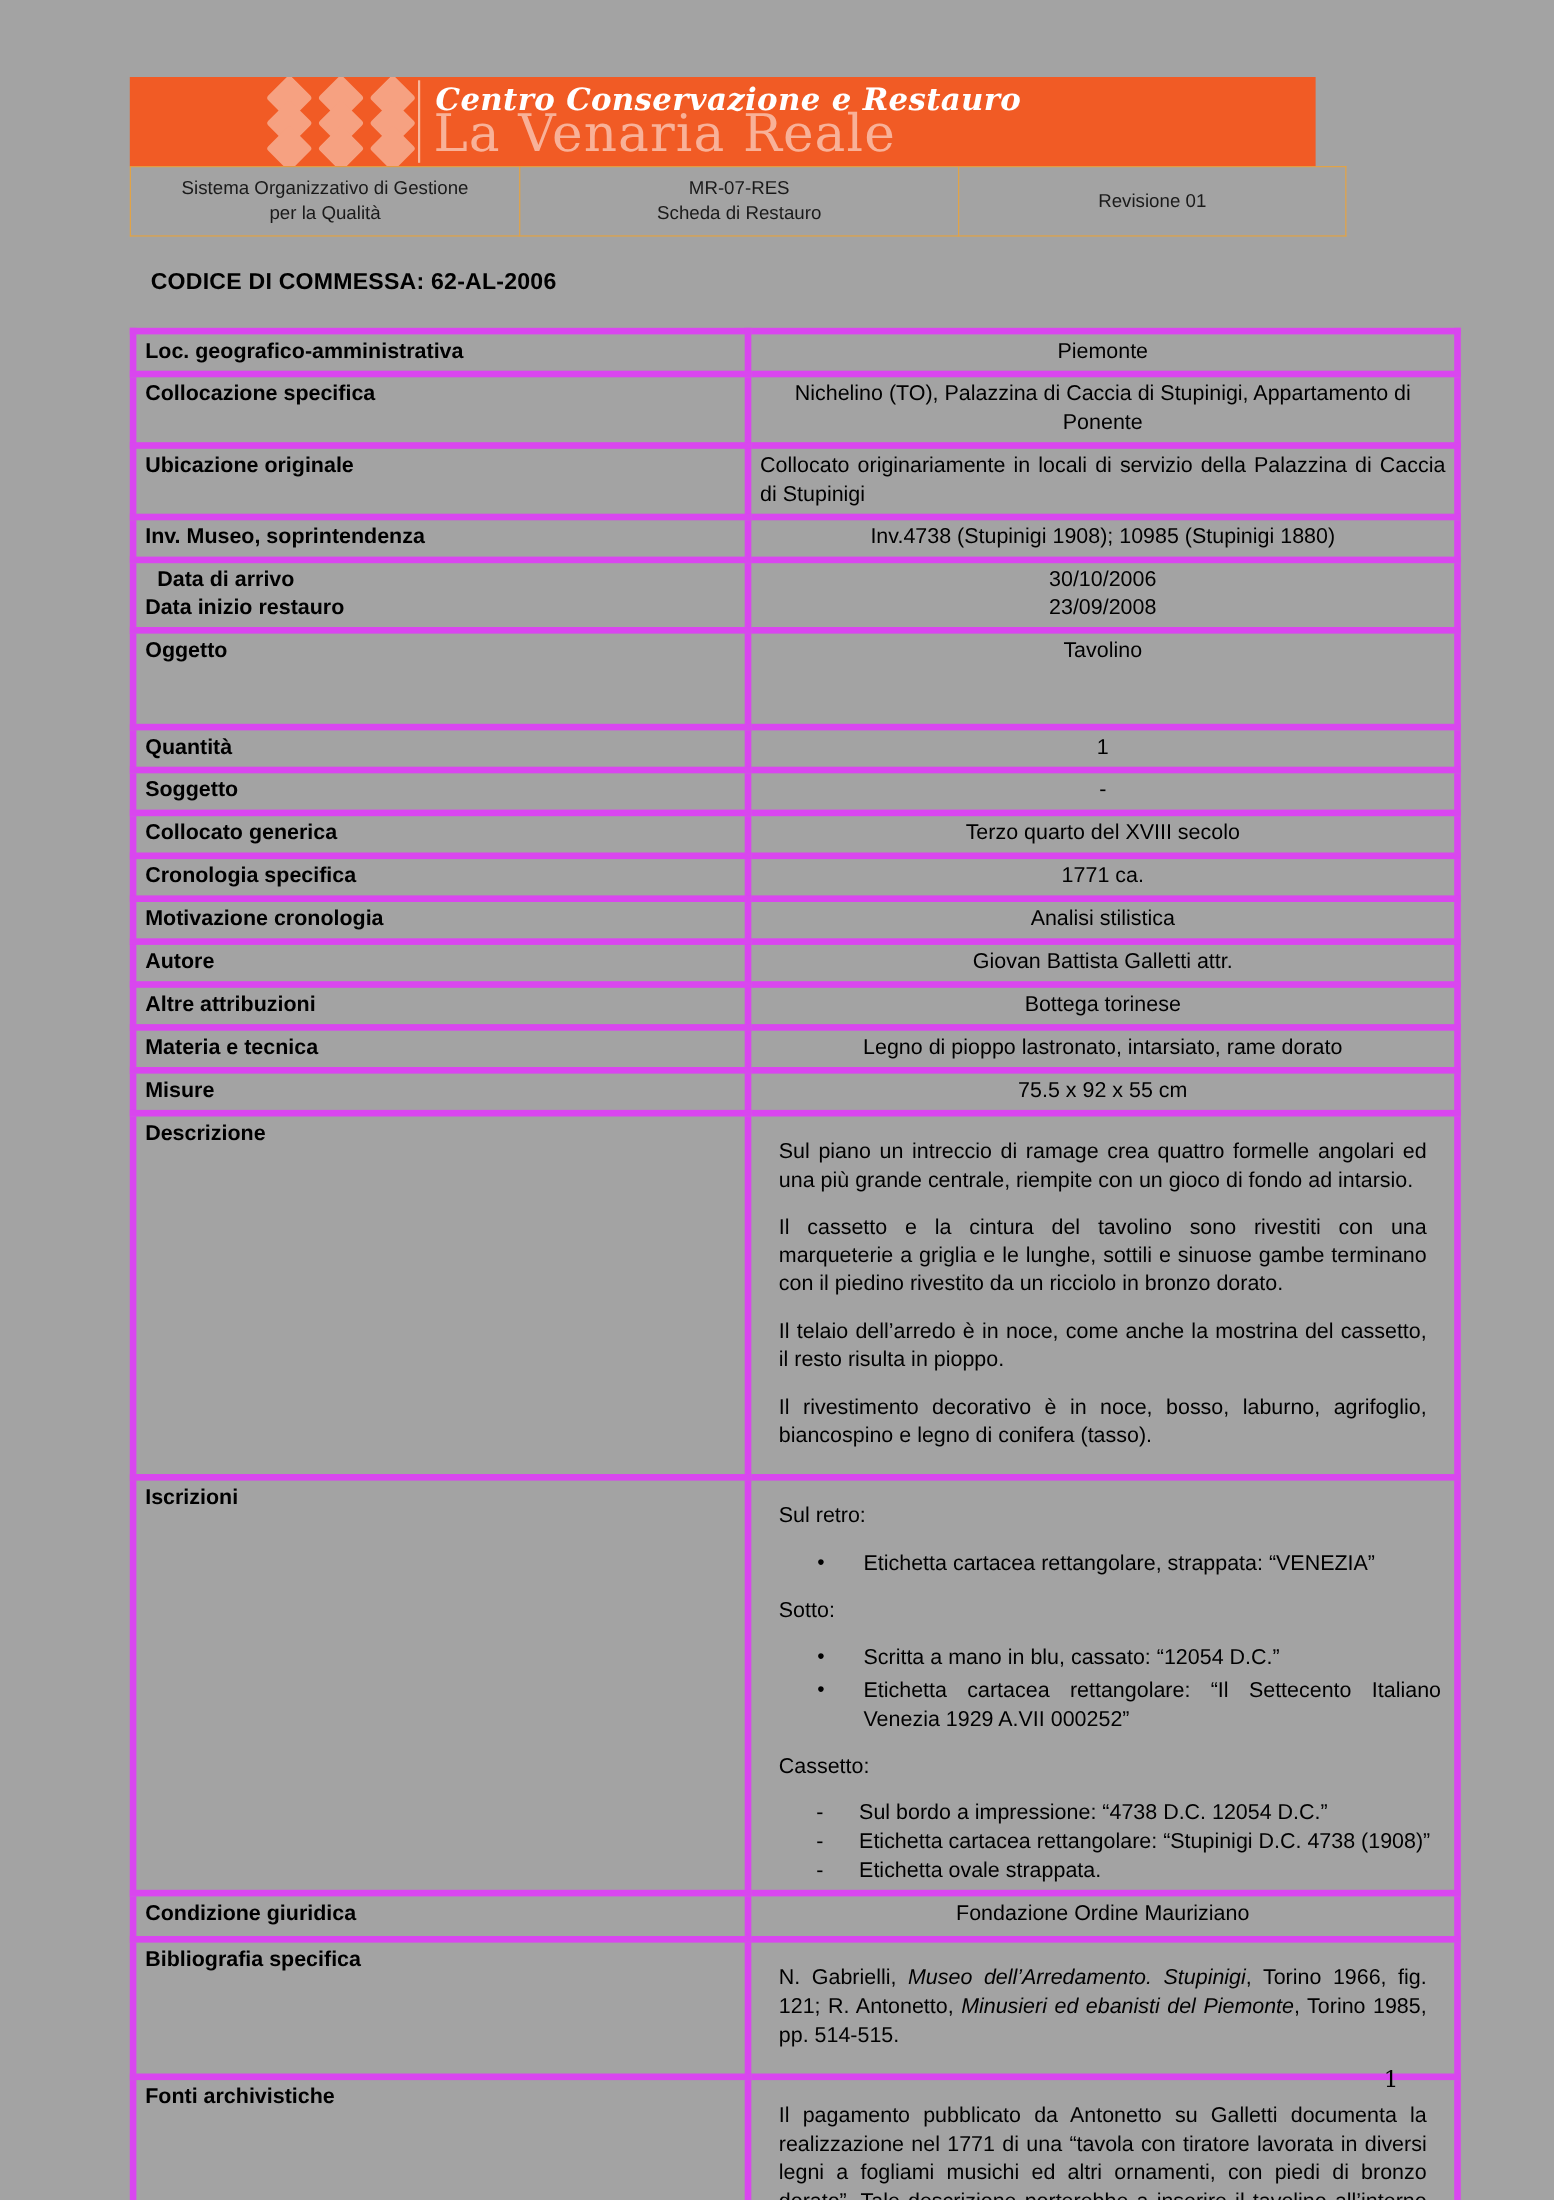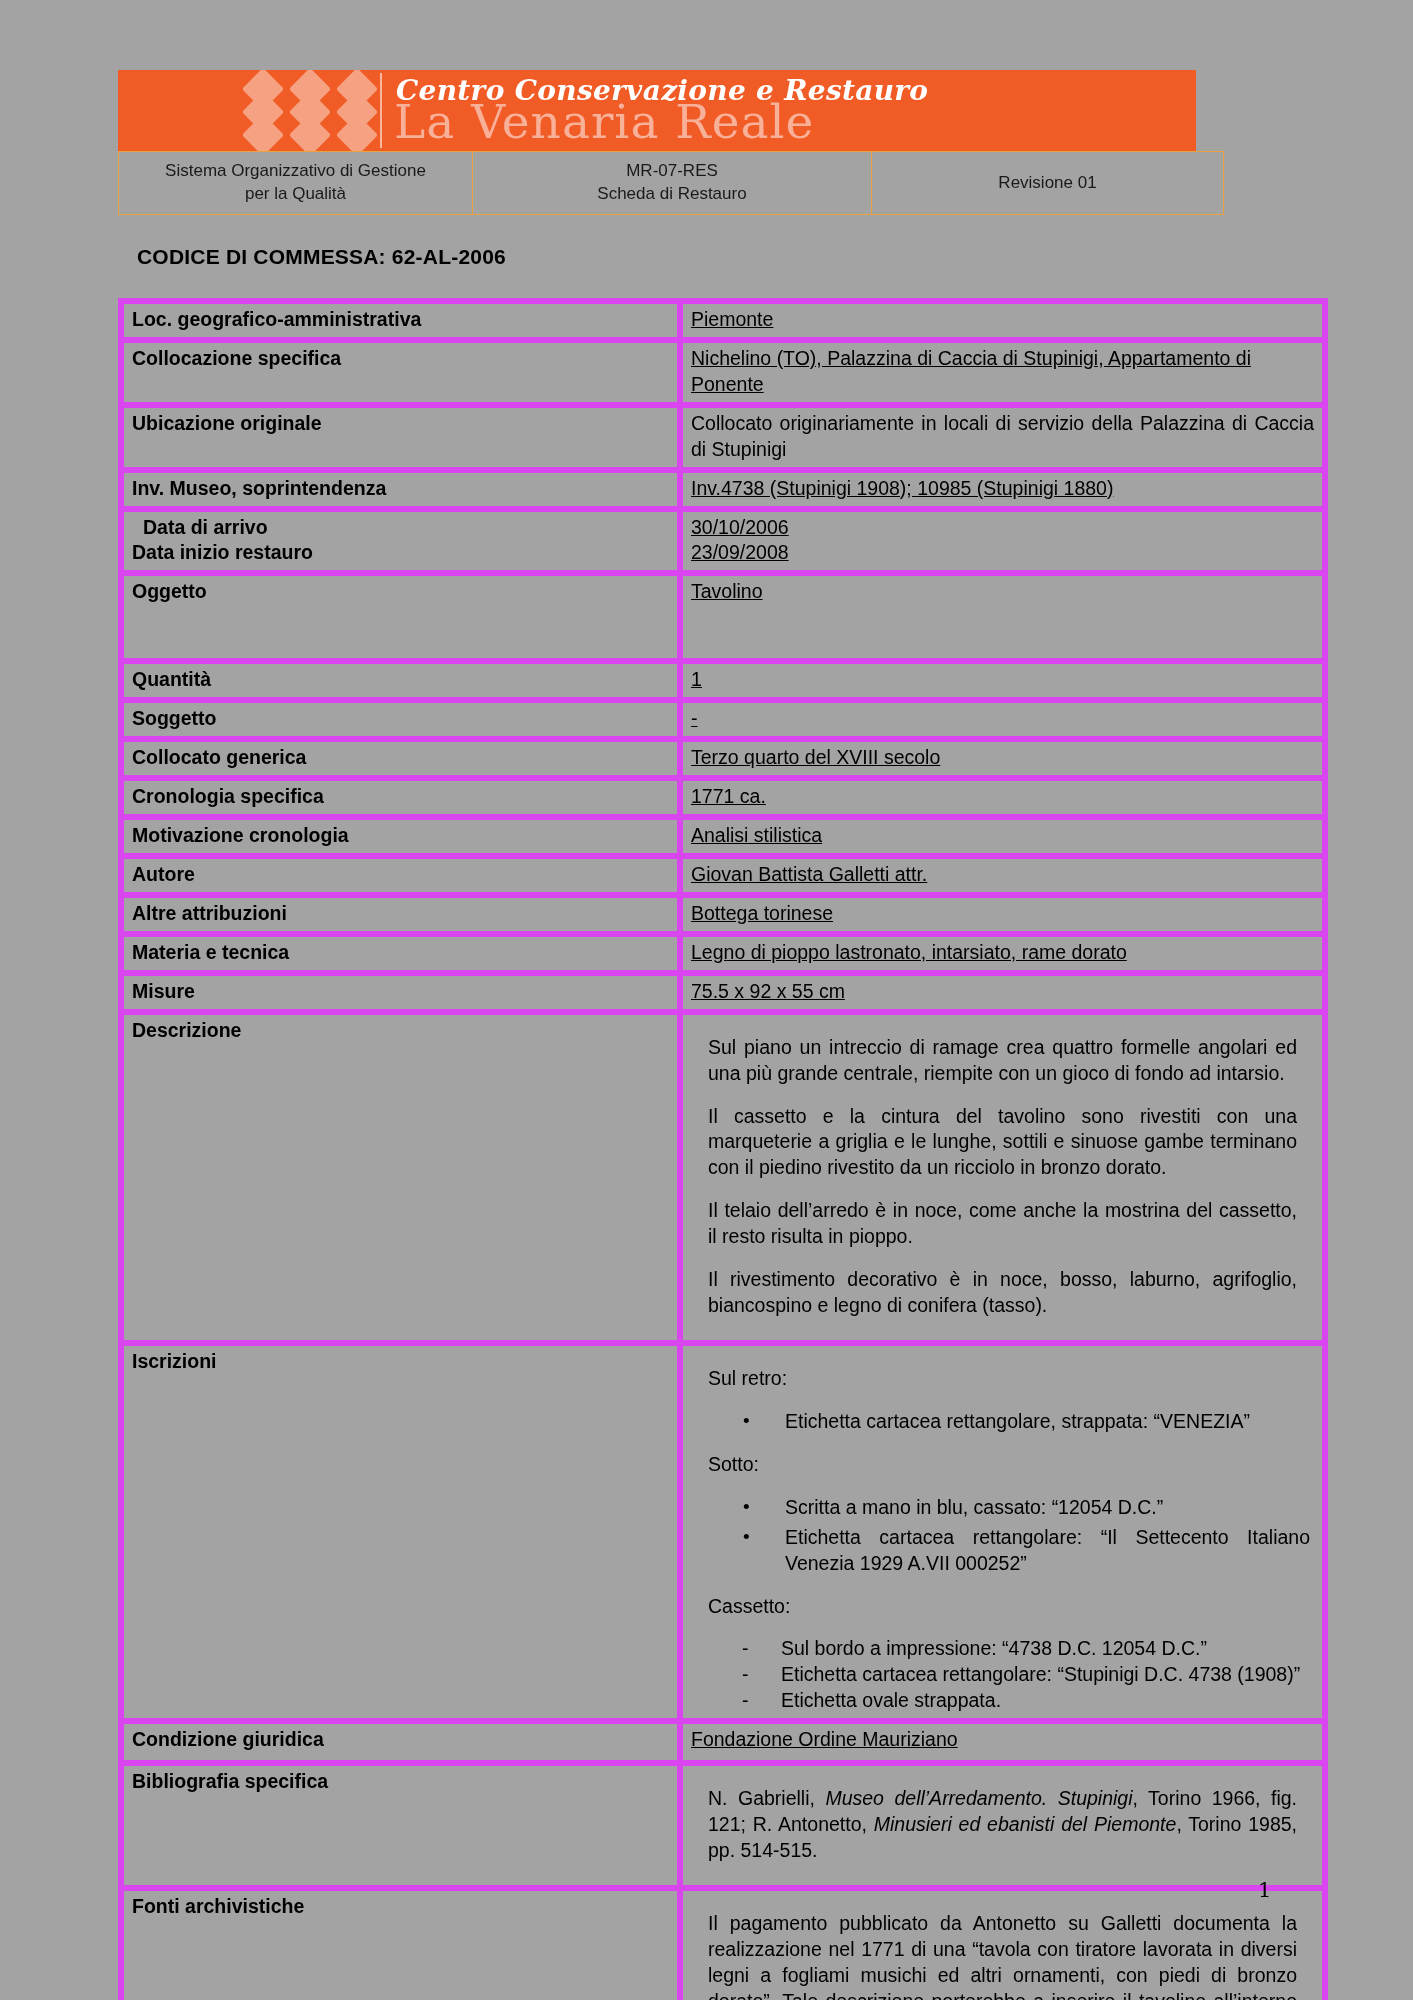--- a/index.html
+++ b/index.html
@@ -128,21 +128,21 @@
   }
   td.lbl {
     width: 537px;
     font-weight: bold;
   }
   td.val {
     width: 623px;
     text-align: justify;
     text-justify: inter-word;
   }
-  td.val.nojust { text-align: left; text-decoration: underline; }
+  td.val.nojust { text-align: center; }
   .val p {
     margin: 17px;
   }
   .val p.just {
     text-align: justify;
     text-align-last: left;
   }
 
   
   ul.bullets {

